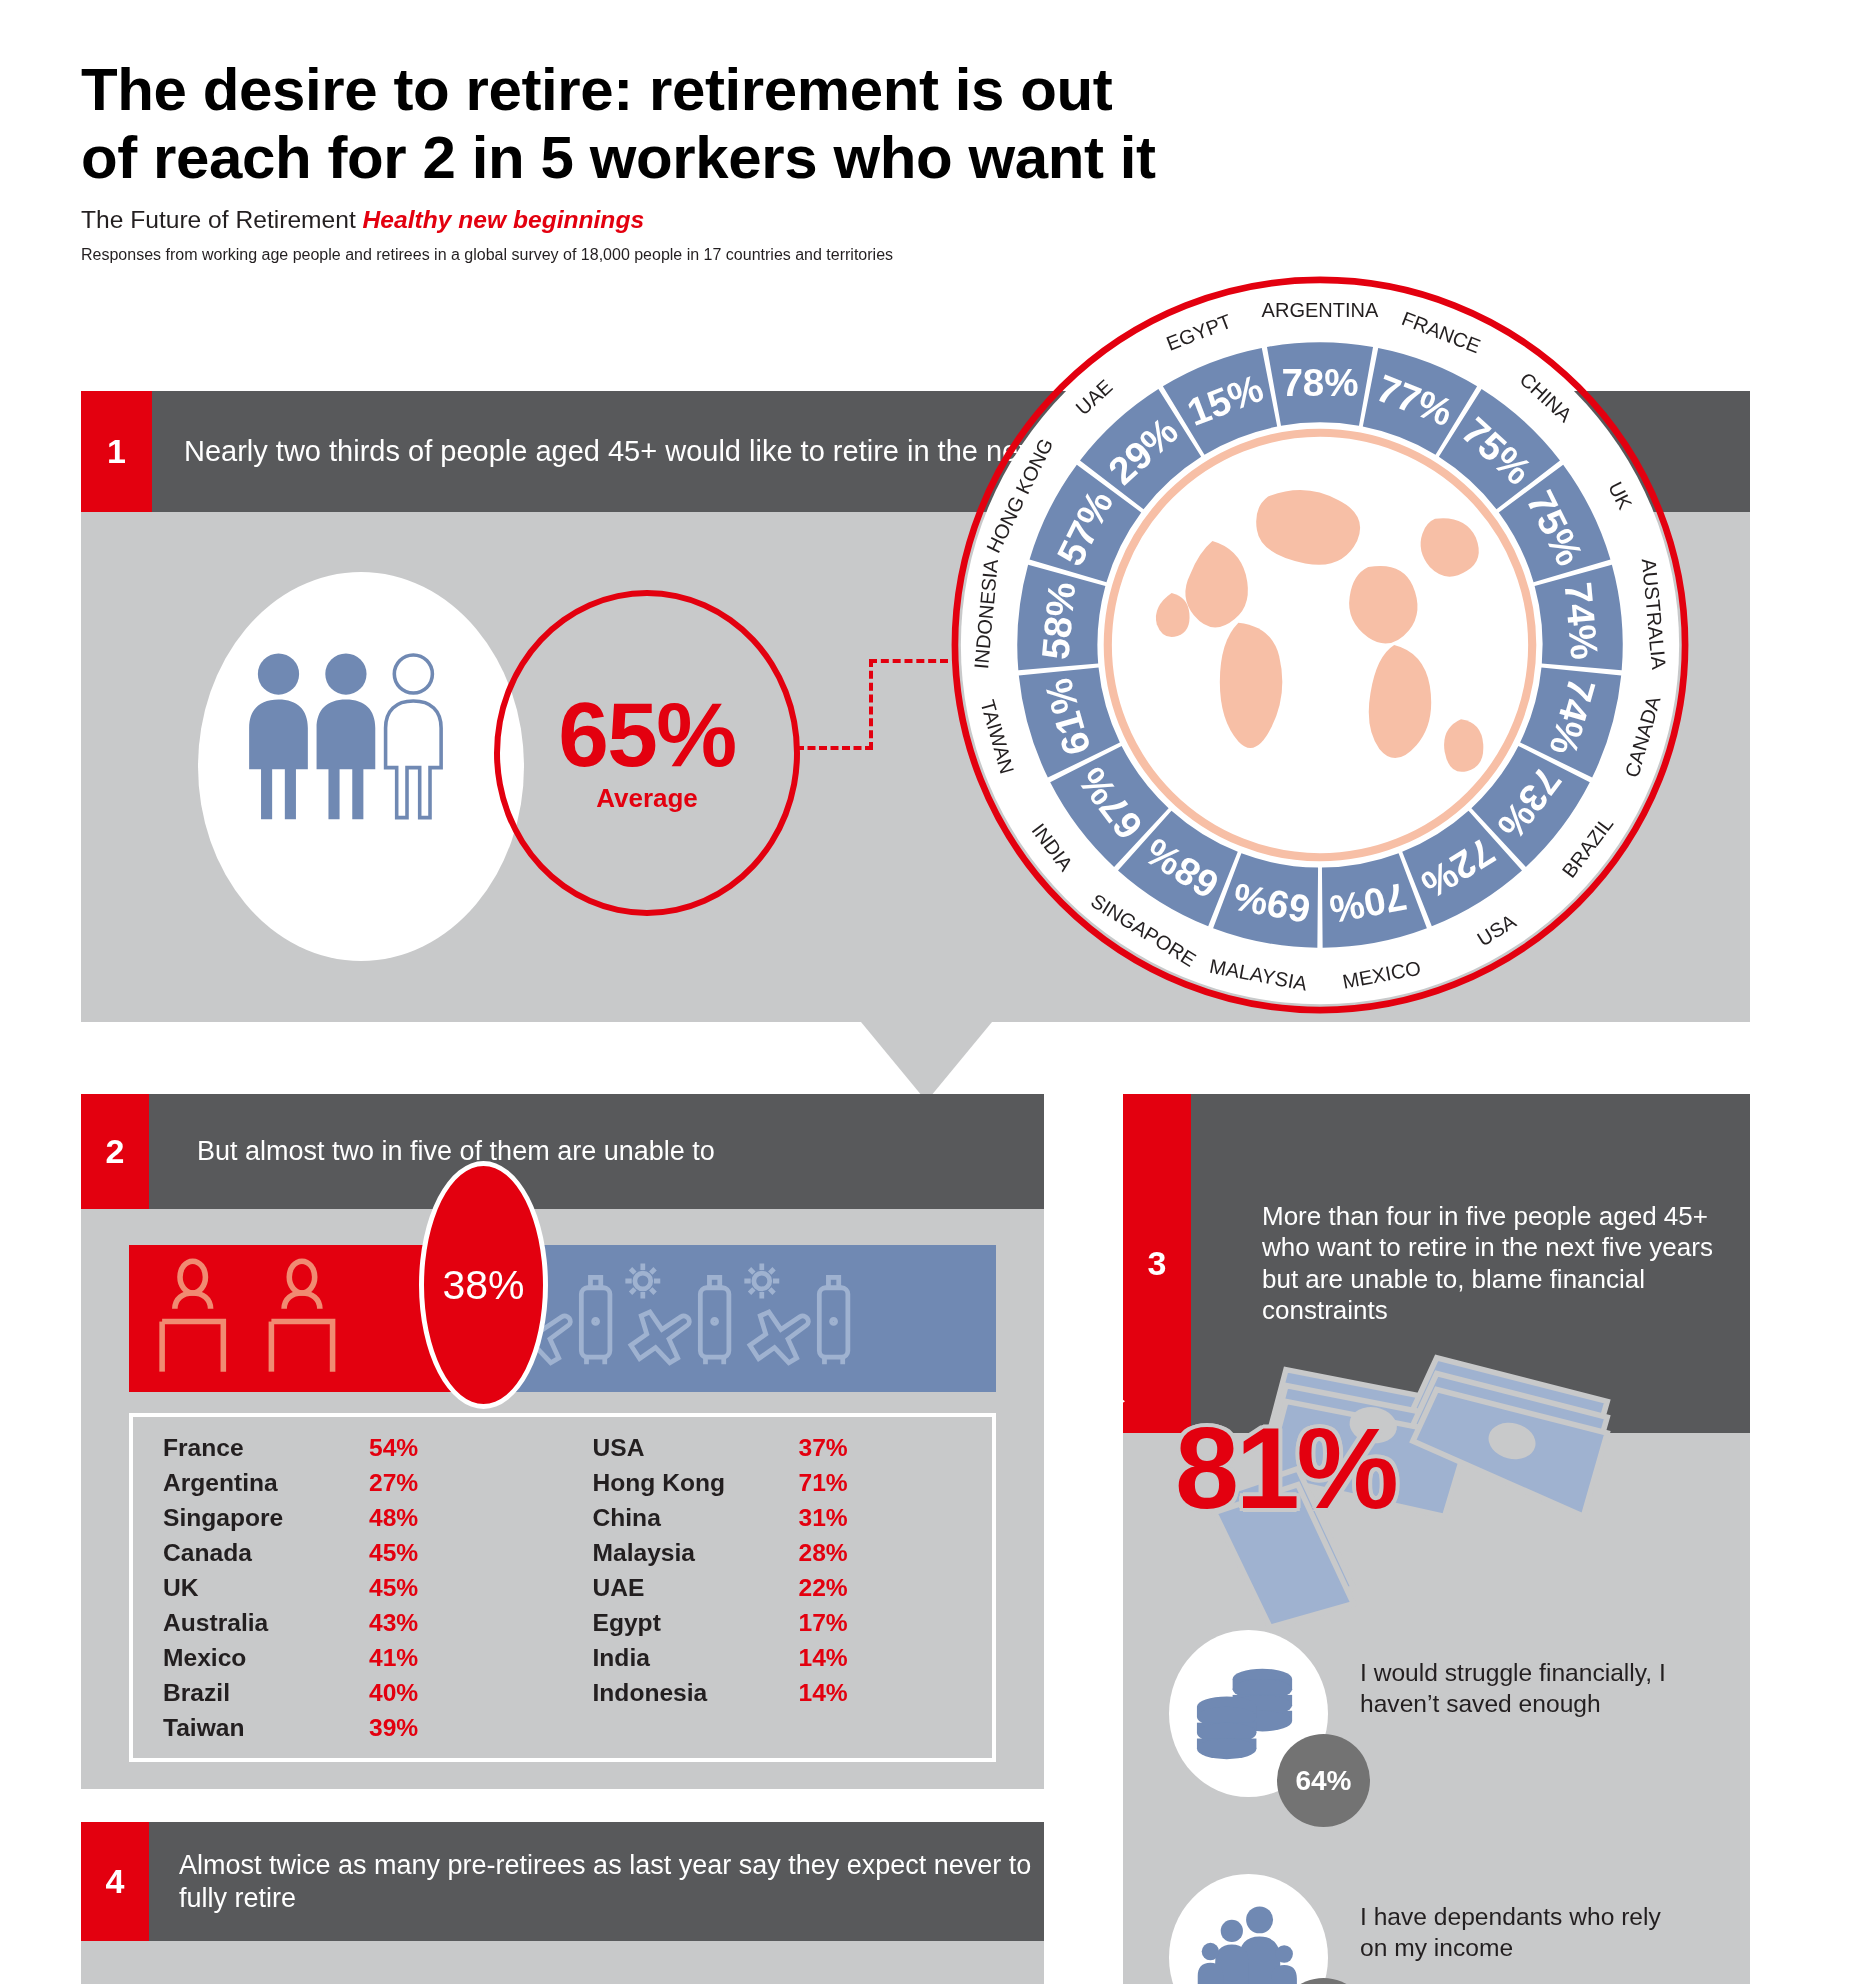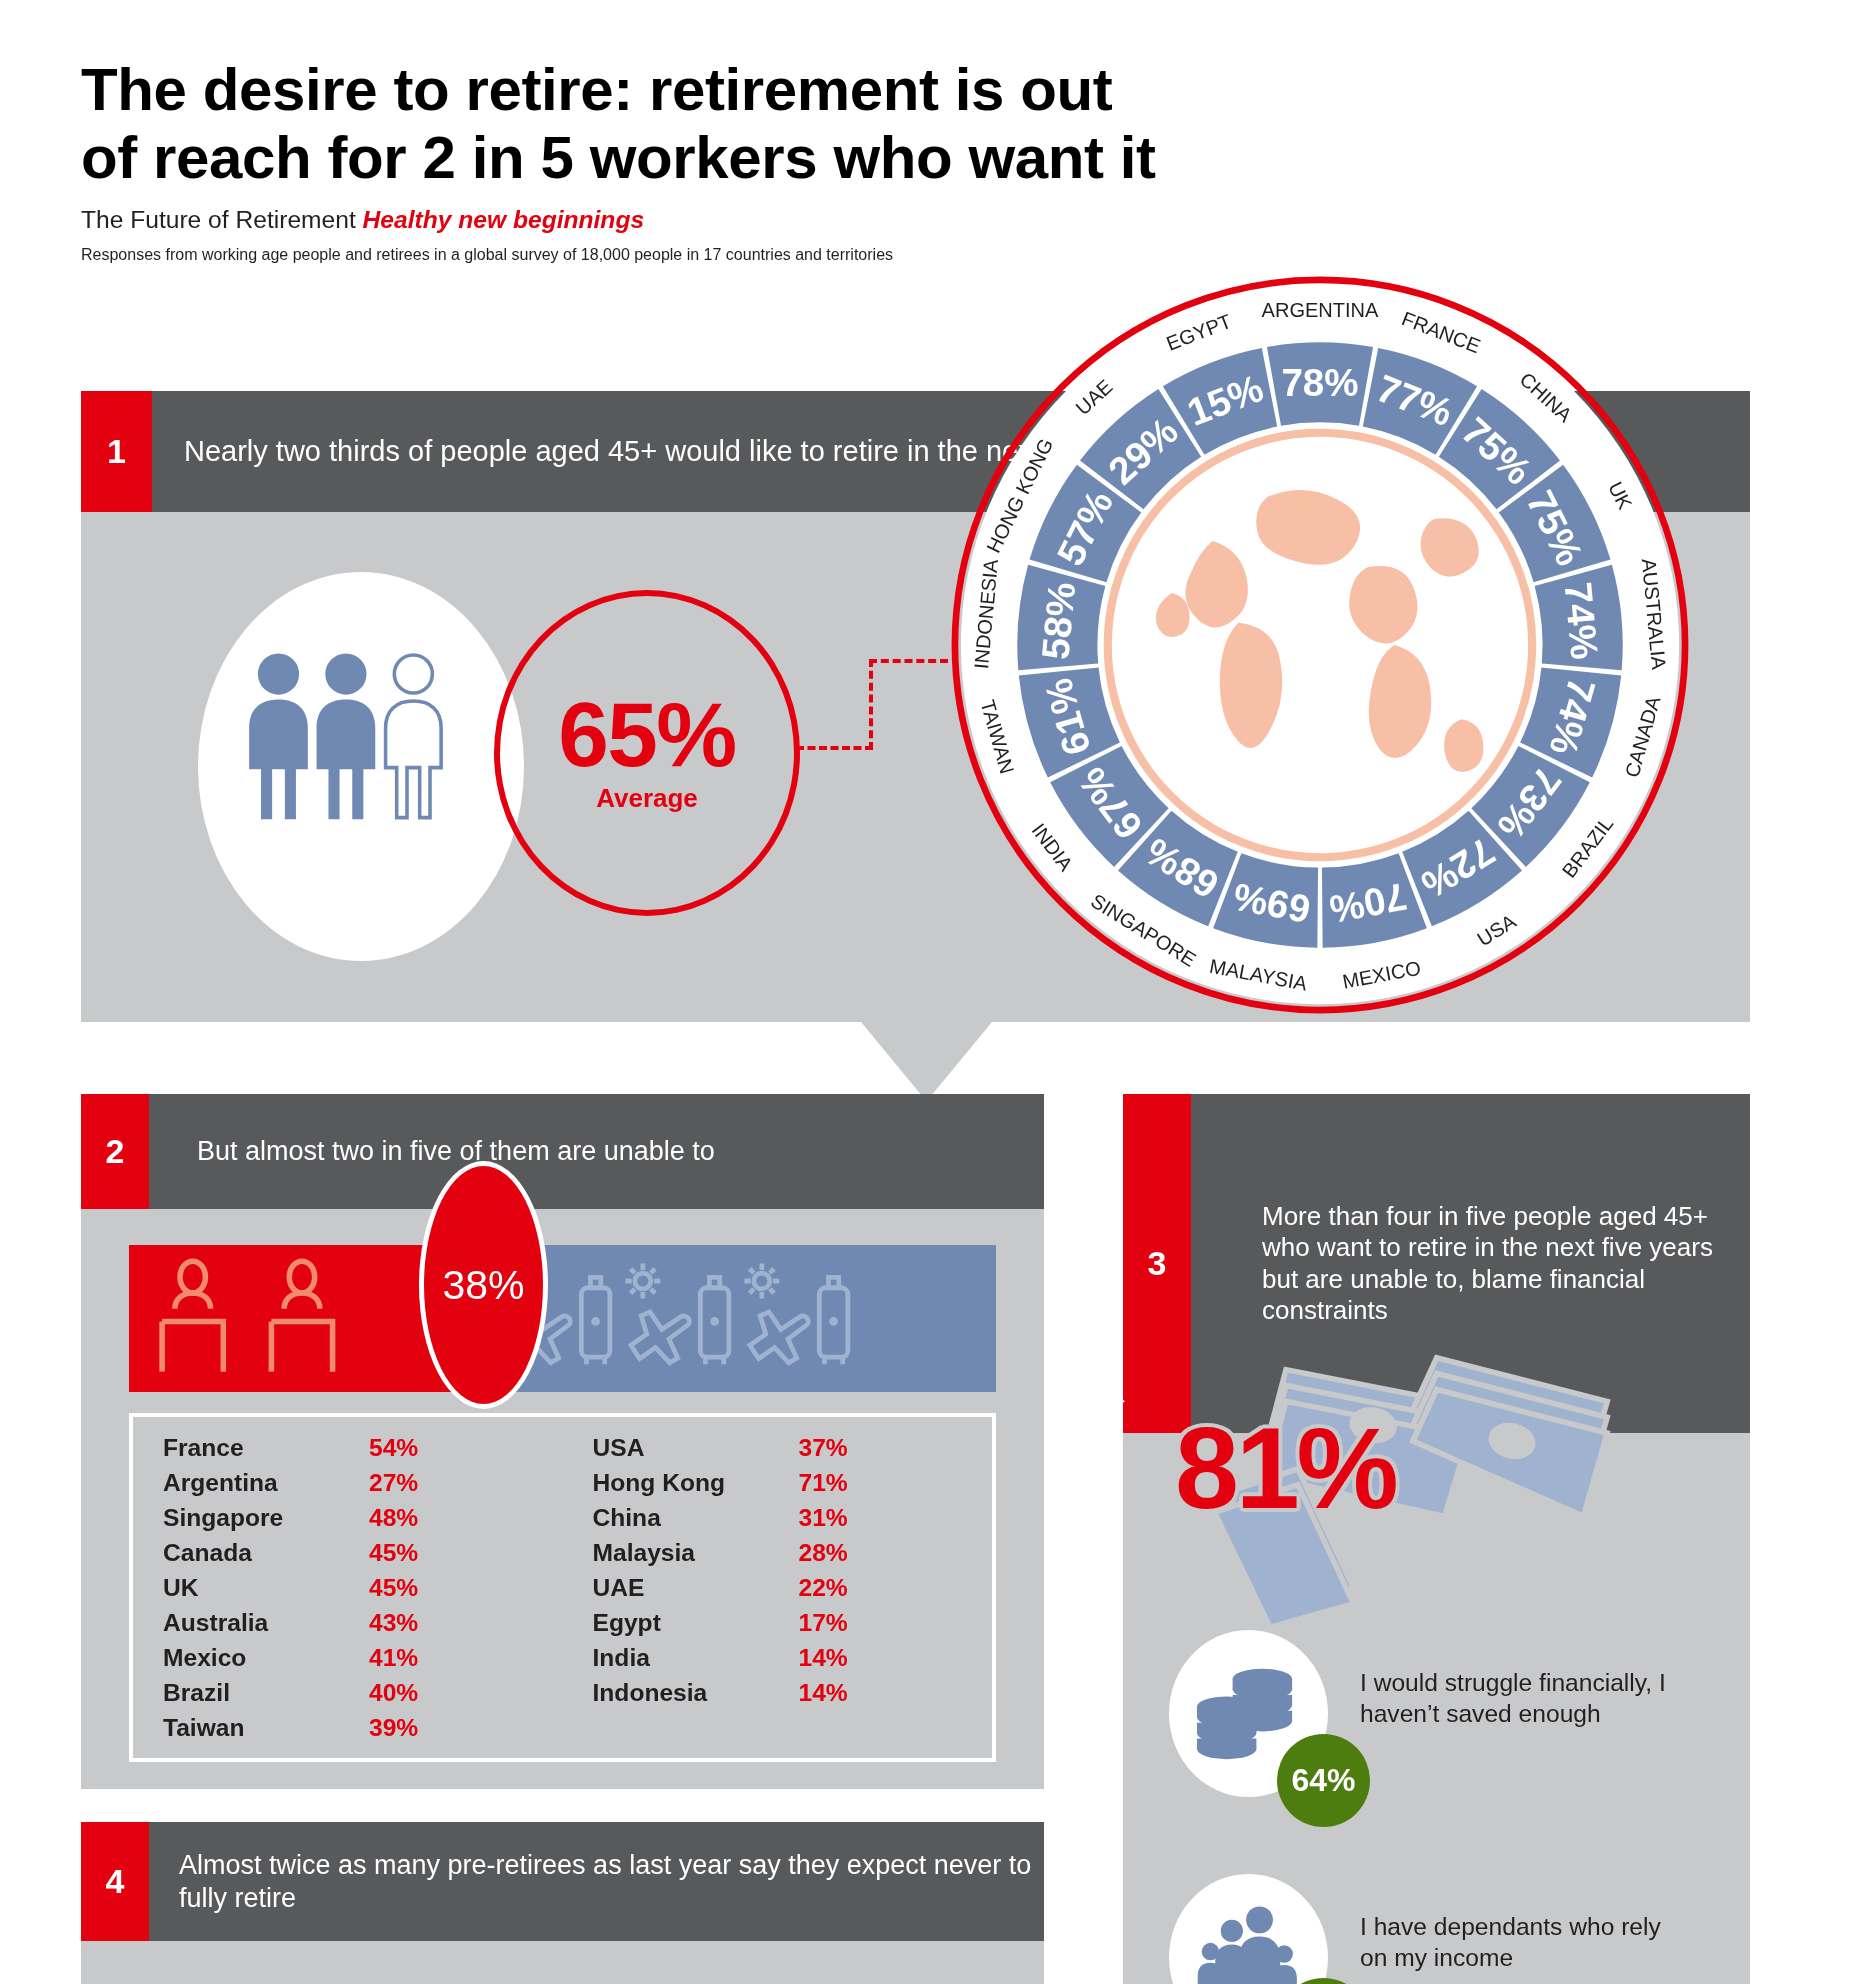--- a/index.html
+++ b/index.html
@@ -113,26 +113,26 @@
   }
 
   .reason{position:absolute;}
   .reason .disc{
     position:absolute;left:0;top:0;width:159px;height:167px;
     background:#ffffff;border-radius:50%;
   }
   .reason .ico{position:absolute;left:20px;top:30px;width:119px;height:107px;}
   .reason .badge{
     position:absolute;left:108px;top:104px;width:93px;height:93px;
-    background:#4d7c0f;border-radius:50%;
+    background:#737373;border-radius:50%;
     display:flex;align-items:center;justify-content:center;
-    font-size:32px;font-weight:bold;color:#ffffff;
+    font-size:28px;font-weight:bold;color:#ffffff;
   }
   .reason .txt{
-    position:absolute;left:191px;top:38px;width:310px;
+    position:absolute;left:191px;top:28px;width:310px;
     font-size:24.6px;line-height:1.25;color:#231f20;
   }
 
   
   .chev{position:absolute;}
 
   
   #sec4-bg{left:81px;top:1822px;width:963px;height:576px;}
   #sec4-hdr{left:81px;top:1822px;width:963px;height:119px;}
   #sec4-hdr .hdr-num{width:68px;font-size:34px;}

